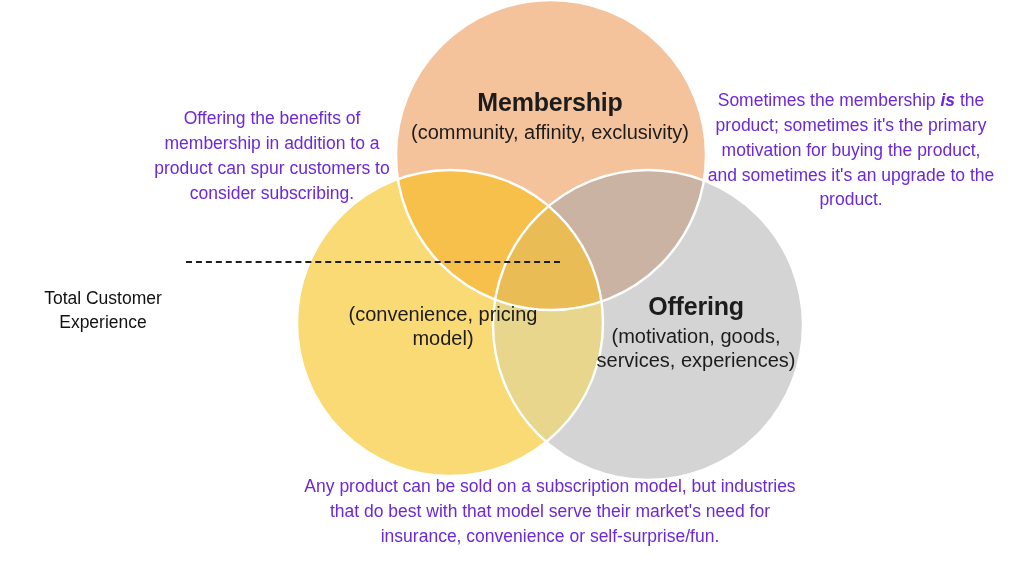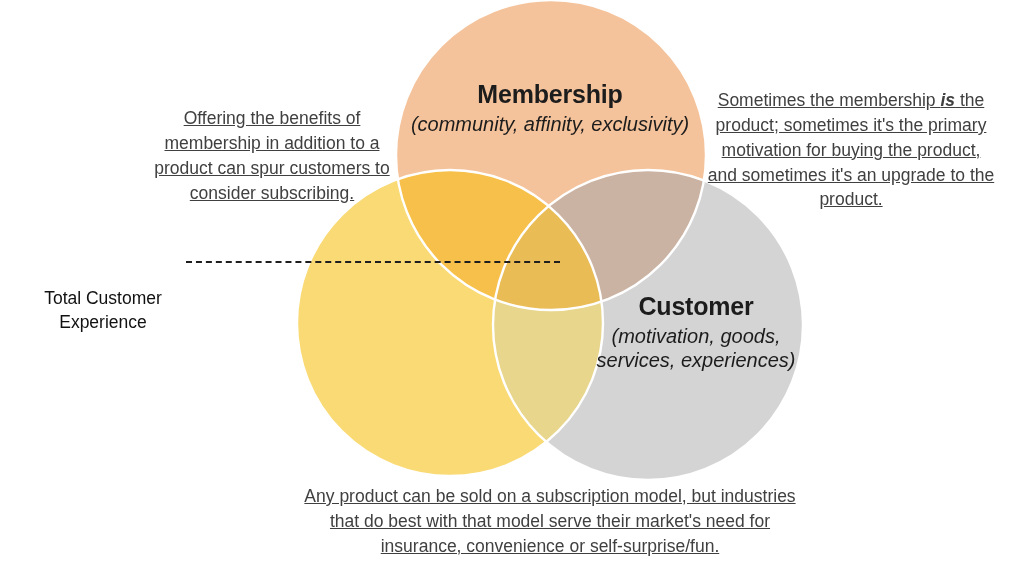--- a/index.html
+++ b/index.html
@@ -37,64 +37,62 @@
   }
   .circle-label .title {
     font-size: 25px;
     font-weight: 700;
     letter-spacing: -0.2px;
     display: block;
     margin-bottom: 2px;
   }
   .circle-label .subtitle {
     font-size: 20px;
-    font-style: italic;
     font-weight: 400;
     display: block;
     line-height: 1.22;
   }
 
   #label-membership {
     left: 400px;
-    top: 80px;
+    top: 88px;
     width: 300px;
   }
   #label-subscription {
     left: 318px;
     top: 302px;
     width: 250px;
   }
   #label-product {
     left: 580px;
     top: 292px;
     width: 232px;
   }
 
   .annotation {
     position: absolute;
     text-align: center;
-    color: #404040;
+    color: #6d28d9;
     font-size: 17.5px;
     line-height: 1.42;
     z-index: 6;
-    text-decoration: underline;
   }
   #annot-left {
     left: 152px;
     top: 106px;
     width: 240px;
   }
   #annot-right {
     left: 706px;
     top: 88px;
     width: 290px;
   }
   #annot-bottom {
     left: 300px;
-    top: 484px;
+    top: 474px;
     width: 500px;
     text-align: center;
   }
   .annotation b {
     font-weight: 700;
     font-style: italic;
   }
 
   #total-cx {
     position: absolute;
@@ -168,24 +166,25 @@
   <div id="total-cx">
     <span>Total Customer Experience</span>
   </div>
 
   <div class="circle-label" id="label-membership">
     <span class="title">Membership</span>
     <span class="subtitle">(community, affinity, exclusivity)</span>
   </div>
 
   <div class="circle-label" id="label-subscription">
+    <span class="subtitle">(convenience, pricing model)</span>
   </div>
 
   <div class="circle-label" id="label-product">
-    <span class="title">Customer</span>
+    <span class="title">Offering</span>
     <span class="subtitle">(motivation, goods, services, experiences)</span>
   </div>
 
   <div class="annotation" id="annot-left">Offering the benefits of membership in addition to a product can spur customers to consider subscribing.</div>
 
   <div class="annotation" id="annot-right"><span>Sometimes the membership </span><b>is</b><span> the product; sometimes it's the primary motivation for buying the product, and sometimes it's an upgrade to the product.</span></div>
 
   <div class="annotation" id="annot-bottom">Any product can be sold on a subscription model, but industries that do best with that model serve their market's need for insurance, convenience or self-surprise/fun.</div>
 
 </div>

